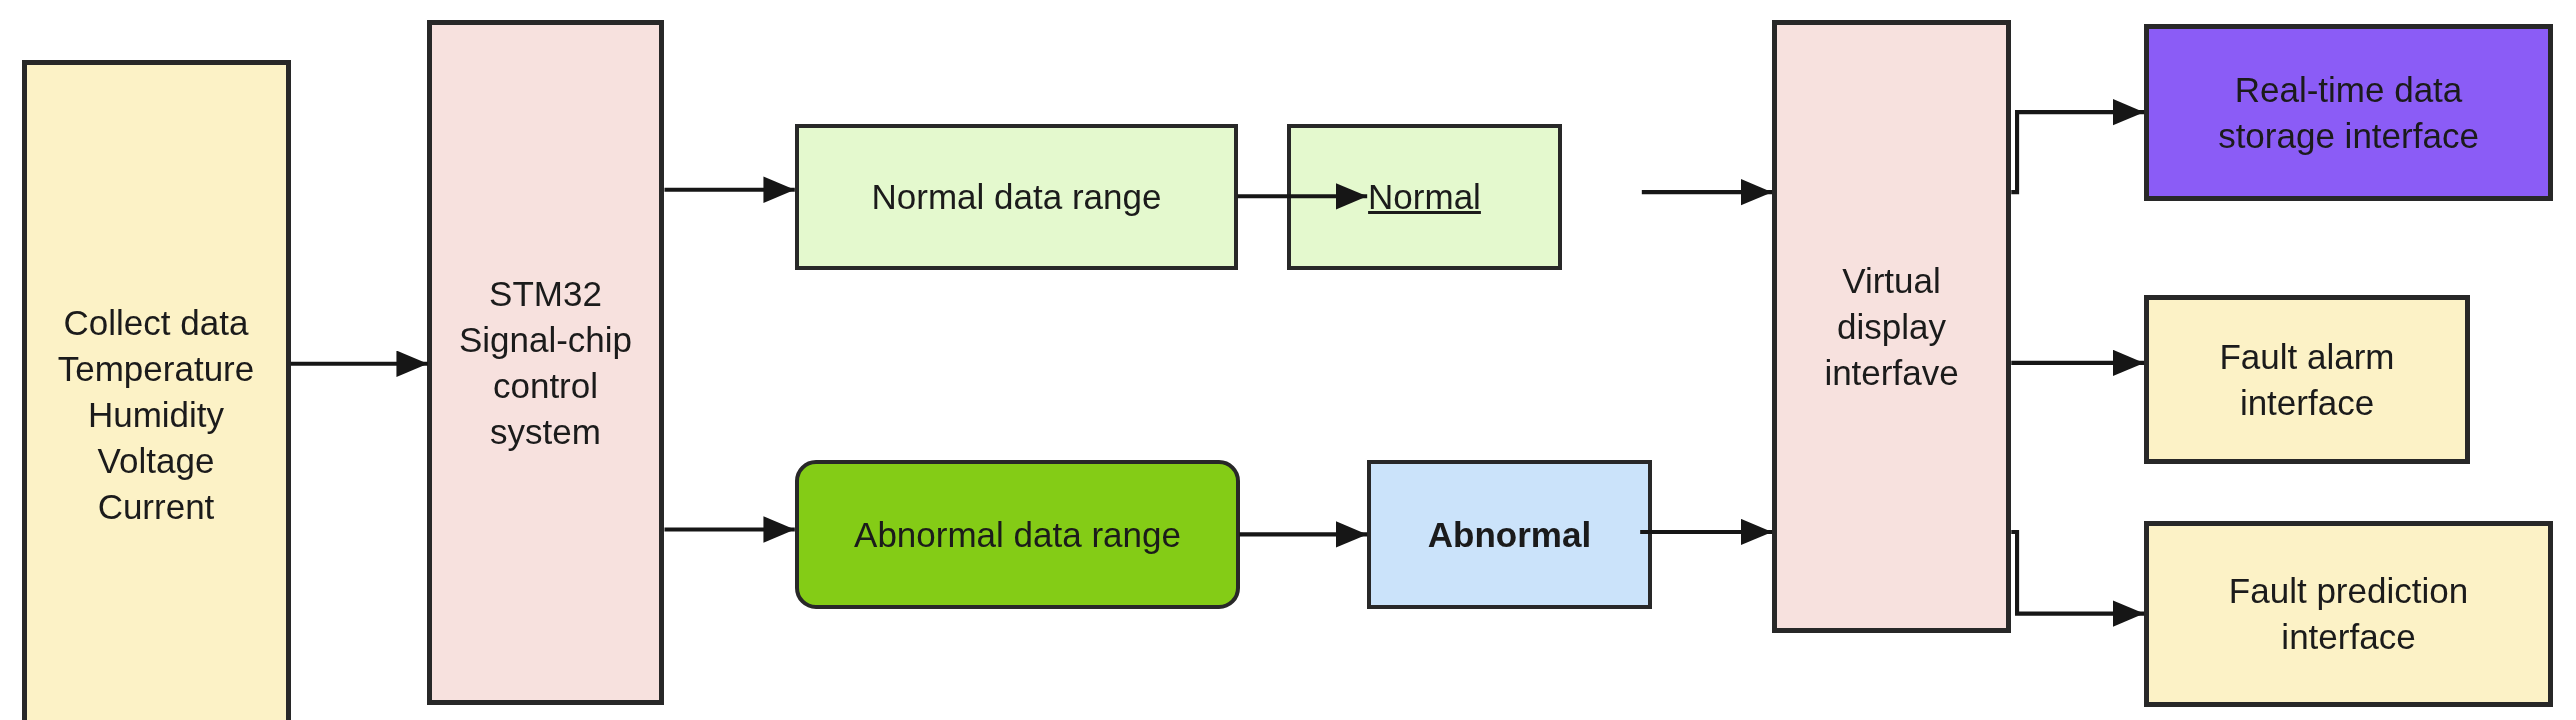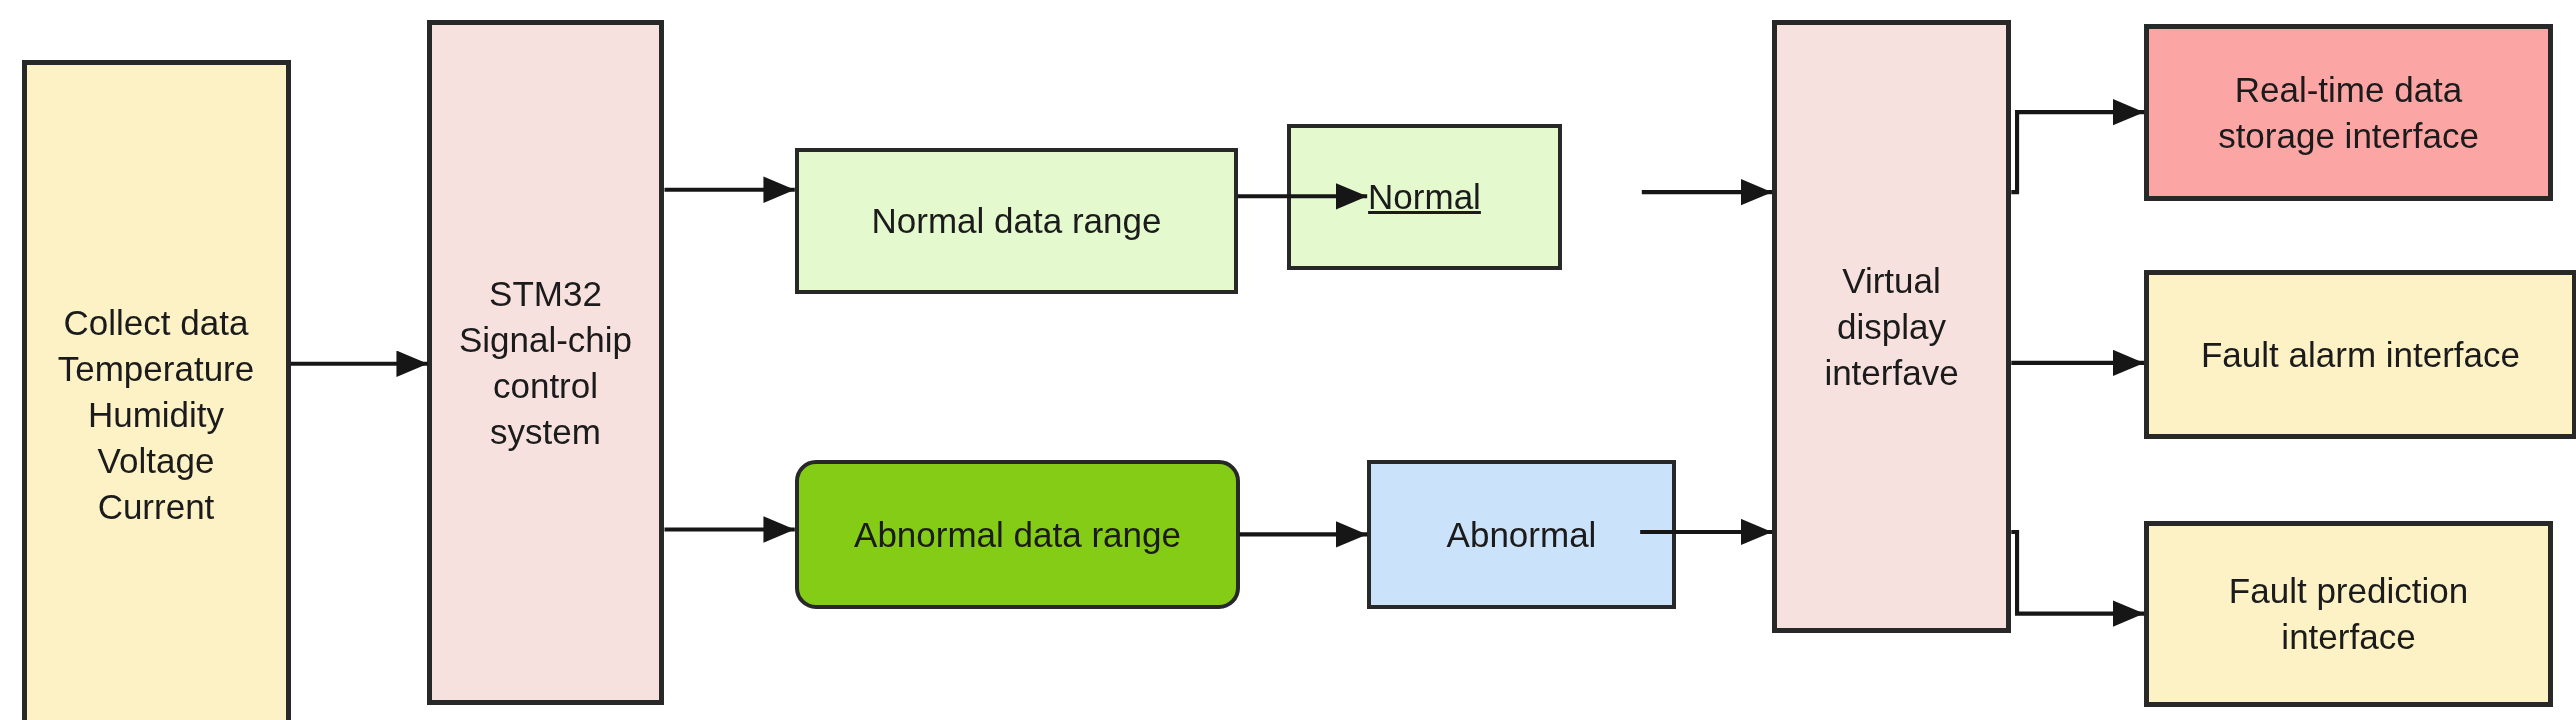--- a/index.html
+++ b/index.html
@@ -22,27 +22,27 @@
     color: #1b1b1b;
     font-size: 35px;
     line-height: 46px;
     white-space: pre-line;
   }
   .node .lbl { white-space: pre-line; }
   
   #n-collect        { left: 21.5px;   top: 20px;  width: 269px; height: 685px; }
   #n-collect .lbl   { padding-top: 25px; }
   #n-stm32          { left: 427px;  top: 20px;  width: 237px; height: 685px; }
-  #n-normal-range   { left: 795px;  top: 124px; width: 443px; height: 146px; border-width: 4.1px; margin-top: 24px; }
+  #n-normal-range   { left: 795px;  top: 124px; width: 443px; height: 146px; border-width: 4.1px; }
   #n-normal         { left: 1287px; top: 124px; width: 275px; height: 146px; border-width: 4.1px; text-decoration: underline; }
   #n-abnormal-range { left: 795px;  top: 460px; width: 445px; height: 149px; border-width: 4.1px; }
-  #n-abnormal       { left: 1367px; top: 460px; width: 309px; height: 149px; border-width: 4.1px; }
+  #n-abnormal       { left: 1367px; top: 460px; width: 285px; height: 149px; border-width: 4.1px; font-weight: bold; }
   #n-virtual        { left: 1772px; top: 20px;  width: 239px; height: 613px; }
   #n-storage        { left: 2144px; top: 24px;  width: 409px; height: 177px; }
-  #n-alarm          { left: 2144px; top: 270px; width: 433px; height: 169px; }
+  #n-alarm          { left: 2144px; top: 295px; width: 326px; height: 169px; }
   #n-prediction     { left: 2144px; top: 521px; width: 409px; height: 186px; }
   #arrow-layer {
     position: absolute;
     left: 0; top: 0;
     width: 2576px; height: 720px;
     pointer-events: none;
   }
   #arrow-layer line, #arrow-layer polyline {
     stroke: #161616;
     stroke-width: 5;
@@ -84,21 +84,21 @@
   <div class="node" id="n-abnormal" style="background-color: rgb(203, 227, 250);">
     <span class="lbl">Abnormal</span>
   </div>
 
   <div class="node" id="n-virtual" style="background-color: rgb(247, 225, 222);">
     <span class="lbl">Virtual
 display
 interfave</span>
   </div>
 
-  <div class="node" id="n-storage" style="background-color: #fca5a5;">
+  <div class="node" id="n-storage" style="background-color: #8b5cf6;">
     <span class="lbl">Real-time data
 storage interface</span>
   </div>
 
   <div class="node" id="n-alarm" style="background-color: rgb(252, 242, 198);">
     <span class="lbl">Fault alarm interface</span>
   </div>
 
   <div class="node" id="n-prediction" style="background-color: rgb(252, 242, 198);">
     <span class="lbl">Fault prediction

